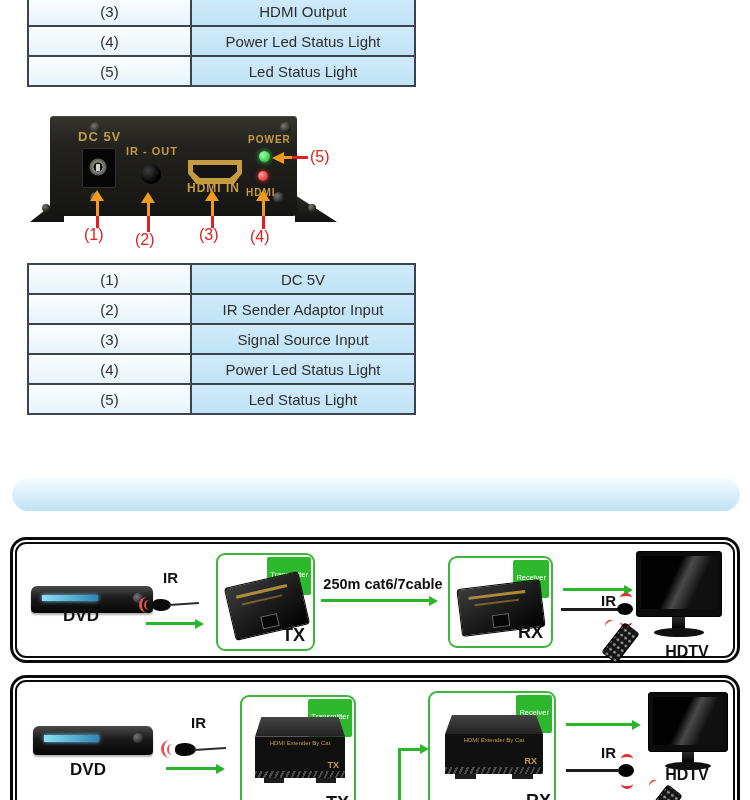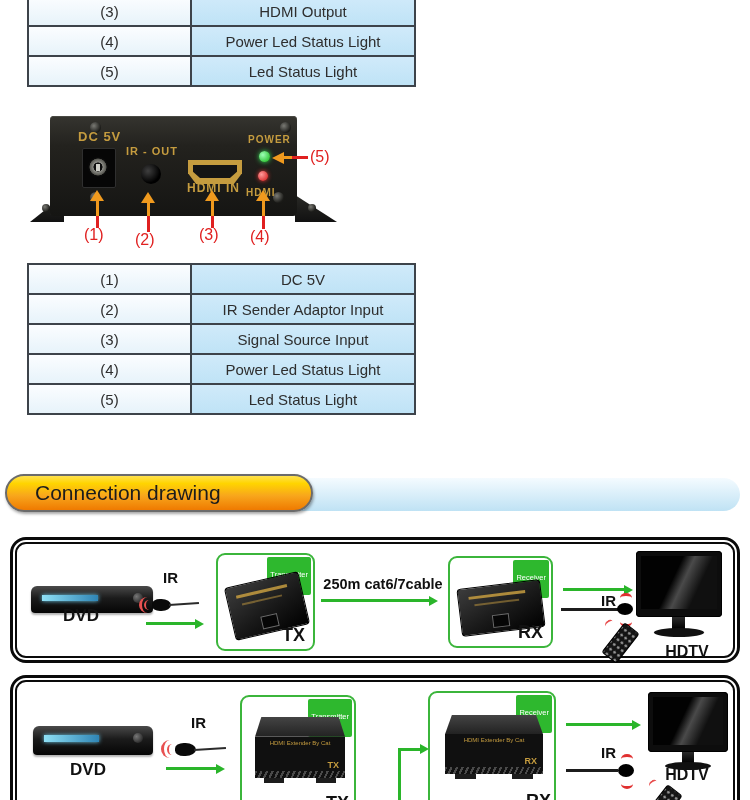--- a/index.html
+++ b/index.html
@@ -198,23 +198,20 @@
       <td class="c2">Power Led Status Light</td>
     </tr>
     <tr>
       <td class="c1">(5)</td>
       <td class="c2">Led Status Light</td>
     </tr>
   </tbody>
     </table>
 
   <div class="blue-strip abs"></div>
-  <div class="pill abs">
-    <div class="pill-text abs">Connection drawing</div>
-  </div>
 
   <div class="diag abs" style="left:10px;top:537px;width:730px;height:126px;">
     <div class="diag-inner"></div>
 
     <div class="dvd abs" style="left:18px;top:46px;width:122px;height:27px;">
       <div class="disp"></div>
       <div class="knob"></div>
     </div>
     <div class="lbl abs" style="left:38px;top:66px;width:60px;text-align:center;font-size:17px;">DVD</div>
 

